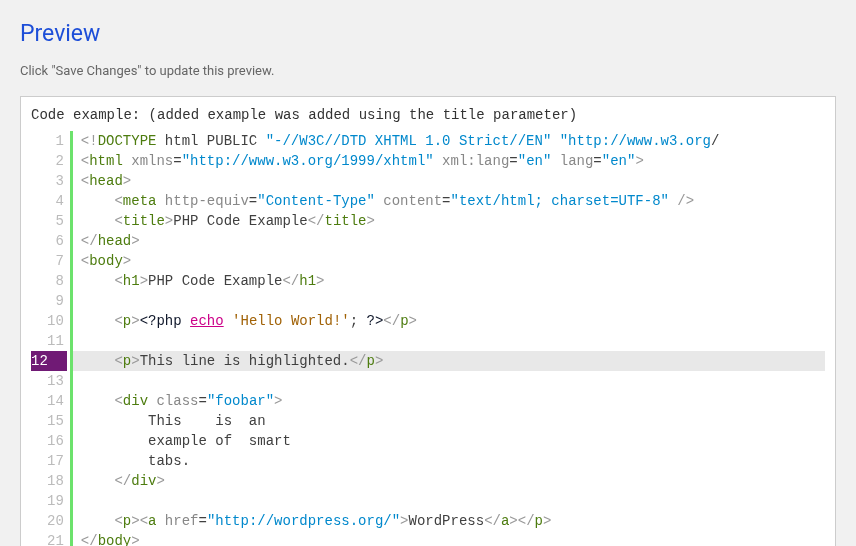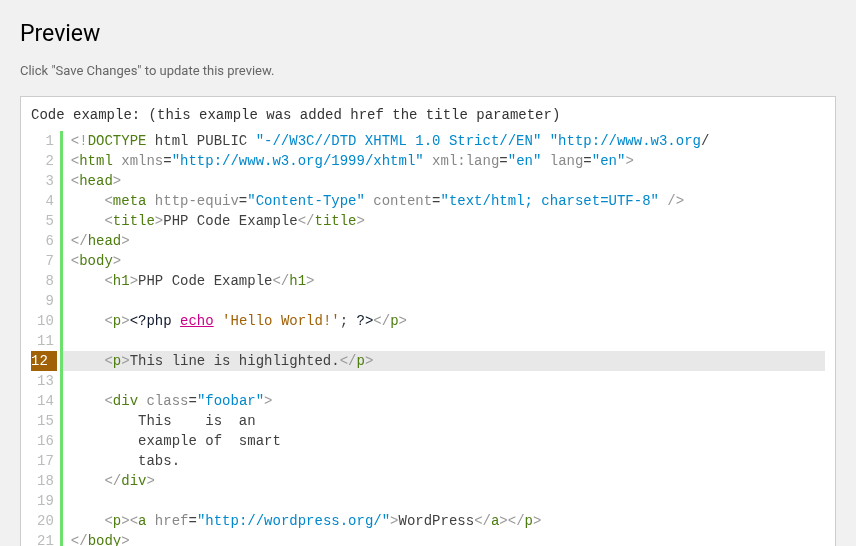--- a/index.html
+++ b/index.html
@@ -12,21 +12,21 @@
     font-size: 13px;
   }
   .page {
     padding: 20px;
     width: 856px;
   }
   .preview-title {
     font-size: 23px;
     font-weight: 400;
     margin: 0 0 16px 0;
-    color: #000000;
+    color: #1d4ed8;
   }
   .preview-note {
     color: #666;
     margin-bottom: 18px;
     font-size: 13px;
   }
   .code-box {
     background: #fff;
     border: 1px solid #ccc;
     padding: 8px 10px;
@@ -52,24 +52,24 @@
     border-right: 3px solid #6ce26c;
     padding-right: 6px;
     user-select: none;
     position: relative;
   }
   .gutter .ln {
     display: block;
     height: 20px;
   }
   .gutter .ln.hl {
-    background: #a16207;
+    background: #701a75;
     color: #fff;
     margin-right: -3px;
-    padding-right: 9px;
+    padding-right: 19px;
   }
   .code-lines {
     flex: 1 1 auto;
     padding-left: 8px;
     overflow: hidden;
   }
   .line {
     display: block;
     height: 20px;
     white-space: pre;
@@ -92,21 +92,21 @@
   .t-sq { color: #a16207; }
 </style>
 </head>
 <body>
 
 <div class="page">
   <h1 class="preview-title">Preview</h1>
   <div class="preview-note">Click "Save Changes" to update this preview.</div>
 
   <div class="code-box">
-    <div class="code-title">Code example: (this example was added href the title parameter)</div>
+    <div class="code-title">Code example: (added example was added using the title parameter)</div>
 
     <div class="code-area">
       <div class="gutter" id="gutter"><span class="ln">1</span><span class="ln">2</span><span class="ln">3</span><span class="ln">4</span><span class="ln">5</span><span class="ln">6</span><span class="ln">7</span><span class="ln">8</span><span class="ln">9</span><span class="ln">10</span><span class="ln">11</span><span class="ln hl">12</span><span class="ln">13</span><span class="ln">14</span><span class="ln">15</span><span class="ln">16</span><span class="ln">17</span><span class="ln">18</span><span class="ln">19</span><span class="ln">20</span><span class="ln">21</span></div>
       <div class="code-lines" id="codelines"><span class="line"><span class="t-gray">&lt;!</span><span class="t-tag">DOCTYPE</span><span class="t-txt"> html PUBLIC </span><span class="t-str">"-//W3C//DTD XHTML 1.0 Strict//EN"</span><span class="t-txt"> </span><span class="t-str">"http://www.w3.org</span><span class="t-txt">/</span></span><span class="line"><span class="t-gray">&lt;</span><span class="t-tag">html</span><span class="t-txt"> </span><span class="t-attr">xmlns</span><span class="t-txt">=</span><span class="t-str">"http://www.w3.org/1999/xhtml"</span><span class="t-txt"> </span><span class="t-attr">xml:lang</span><span class="t-txt">=</span><span class="t-str">"en"</span><span class="t-txt"> </span><span class="t-attr">lang</span><span class="t-txt">=</span><span class="t-str">"en"</span><span class="t-gray">&gt;</span></span><span class="line"><span class="t-gray">&lt;</span><span class="t-tag">head</span><span class="t-gray">&gt;</span></span><span class="line"><span class="t-txt">    </span><span class="t-gray">&lt;</span><span class="t-tag">meta</span><span class="t-txt"> </span><span class="t-attr">http-equiv</span><span class="t-txt">=</span><span class="t-str">"Content-Type"</span><span class="t-txt"> </span><span class="t-attr">content</span><span class="t-txt">=</span><span class="t-str">"text/html; charset=UTF-8"</span><span class="t-txt"> </span><span class="t-gray">/&gt;</span></span><span class="line"><span class="t-txt">    </span><span class="t-gray">&lt;</span><span class="t-tag">title</span><span class="t-gray">&gt;</span><span class="t-txt">PHP Code Example</span><span class="t-gray">&lt;/</span><span class="t-tag">title</span><span class="t-gray">&gt;</span></span><span class="line"><span class="t-gray">&lt;/</span><span class="t-tag">head</span><span class="t-gray">&gt;</span></span><span class="line"><span class="t-gray">&lt;</span><span class="t-tag">body</span><span class="t-gray">&gt;</span></span><span class="line"><span class="t-txt">    </span><span class="t-gray">&lt;</span><span class="t-tag">h1</span><span class="t-gray">&gt;</span><span class="t-txt">PHP Code Example</span><span class="t-gray">&lt;/</span><span class="t-tag">h1</span><span class="t-gray">&gt;</span></span><span class="line"><span class="t-txt"> </span></span><span class="line"><span class="t-txt">    </span><span class="t-gray">&lt;</span><span class="t-tag">p</span><span class="t-gray">&gt;</span><span class="t-phpq">&lt;?php </span><span class="t-echo">echo</span><span class="t-txt"> </span><span class="t-sq">'Hello World!'</span><span class="t-txt">; </span><span class="t-phpq">?&gt;</span><span class="t-gray">&lt;/</span><span class="t-tag">p</span><span class="t-gray">&gt;</span></span><span class="line"><span class="t-txt"> </span></span><span class="line hl"><span class="t-txt">    </span><span class="t-gray">&lt;</span><span class="t-tag">p</span><span class="t-gray">&gt;</span><span class="t-txt">This line is highlighted.</span><span class="t-gray">&lt;/</span><span class="t-tag">p</span><span class="t-gray">&gt;</span></span><span class="line"><span class="t-txt"> </span></span><span class="line"><span class="t-txt">    </span><span class="t-gray">&lt;</span><span class="t-tag">div</span><span class="t-txt"> </span><span class="t-attr">class</span><span class="t-txt">=</span><span class="t-str">"foobar"</span><span class="t-gray">&gt;</span></span><span class="line"><span class="t-txt">        This    is  an</span></span><span class="line"><span class="t-txt">        example of  smart</span></span><span class="line"><span class="t-txt">        tabs.</span></span><span class="line"><span class="t-txt">    </span><span class="t-gray">&lt;/</span><span class="t-tag">div</span><span class="t-gray">&gt;</span></span><span class="line"><span class="t-txt"> </span></span><span class="line"><span class="t-txt">    </span><span class="t-gray">&lt;</span><span class="t-tag">p</span><span class="t-gray">&gt;</span><span class="t-gray">&lt;</span><span class="t-tag">a</span><span class="t-txt"> </span><span class="t-attr">href</span><span class="t-txt">=</span><span class="t-str">"http://wordpress.org/"</span><span class="t-gray">&gt;</span><span class="t-txt">WordPress</span><span class="t-gray">&lt;/</span><span class="t-tag">a</span><span class="t-gray">&gt;</span><span class="t-gray">&lt;/</span><span class="t-tag">p</span><span class="t-gray">&gt;</span></span><span class="line"><span class="t-gray">&lt;/</span><span class="t-tag">body</span><span class="t-gray">&gt;</span></span></div>
     </div>
   </div>
 
 </div>
 
 </body></html>

